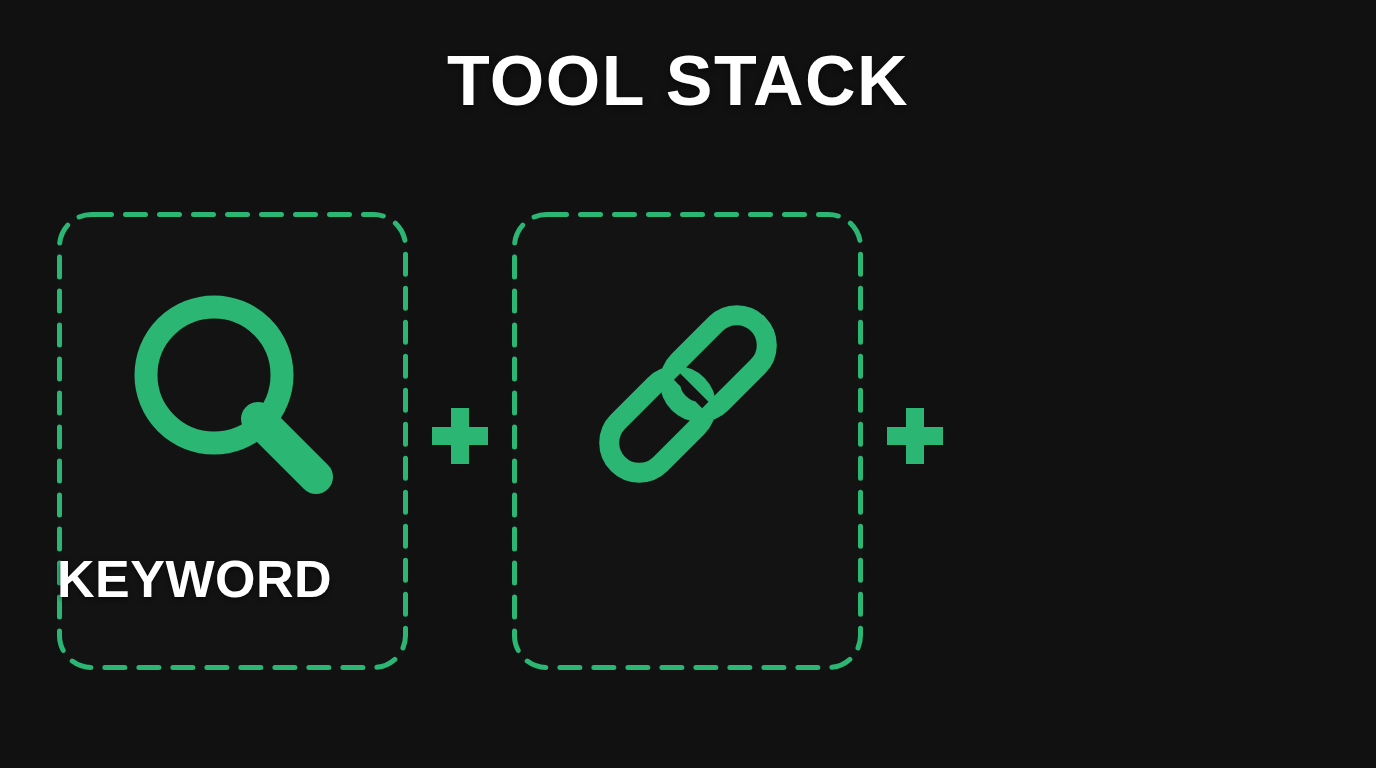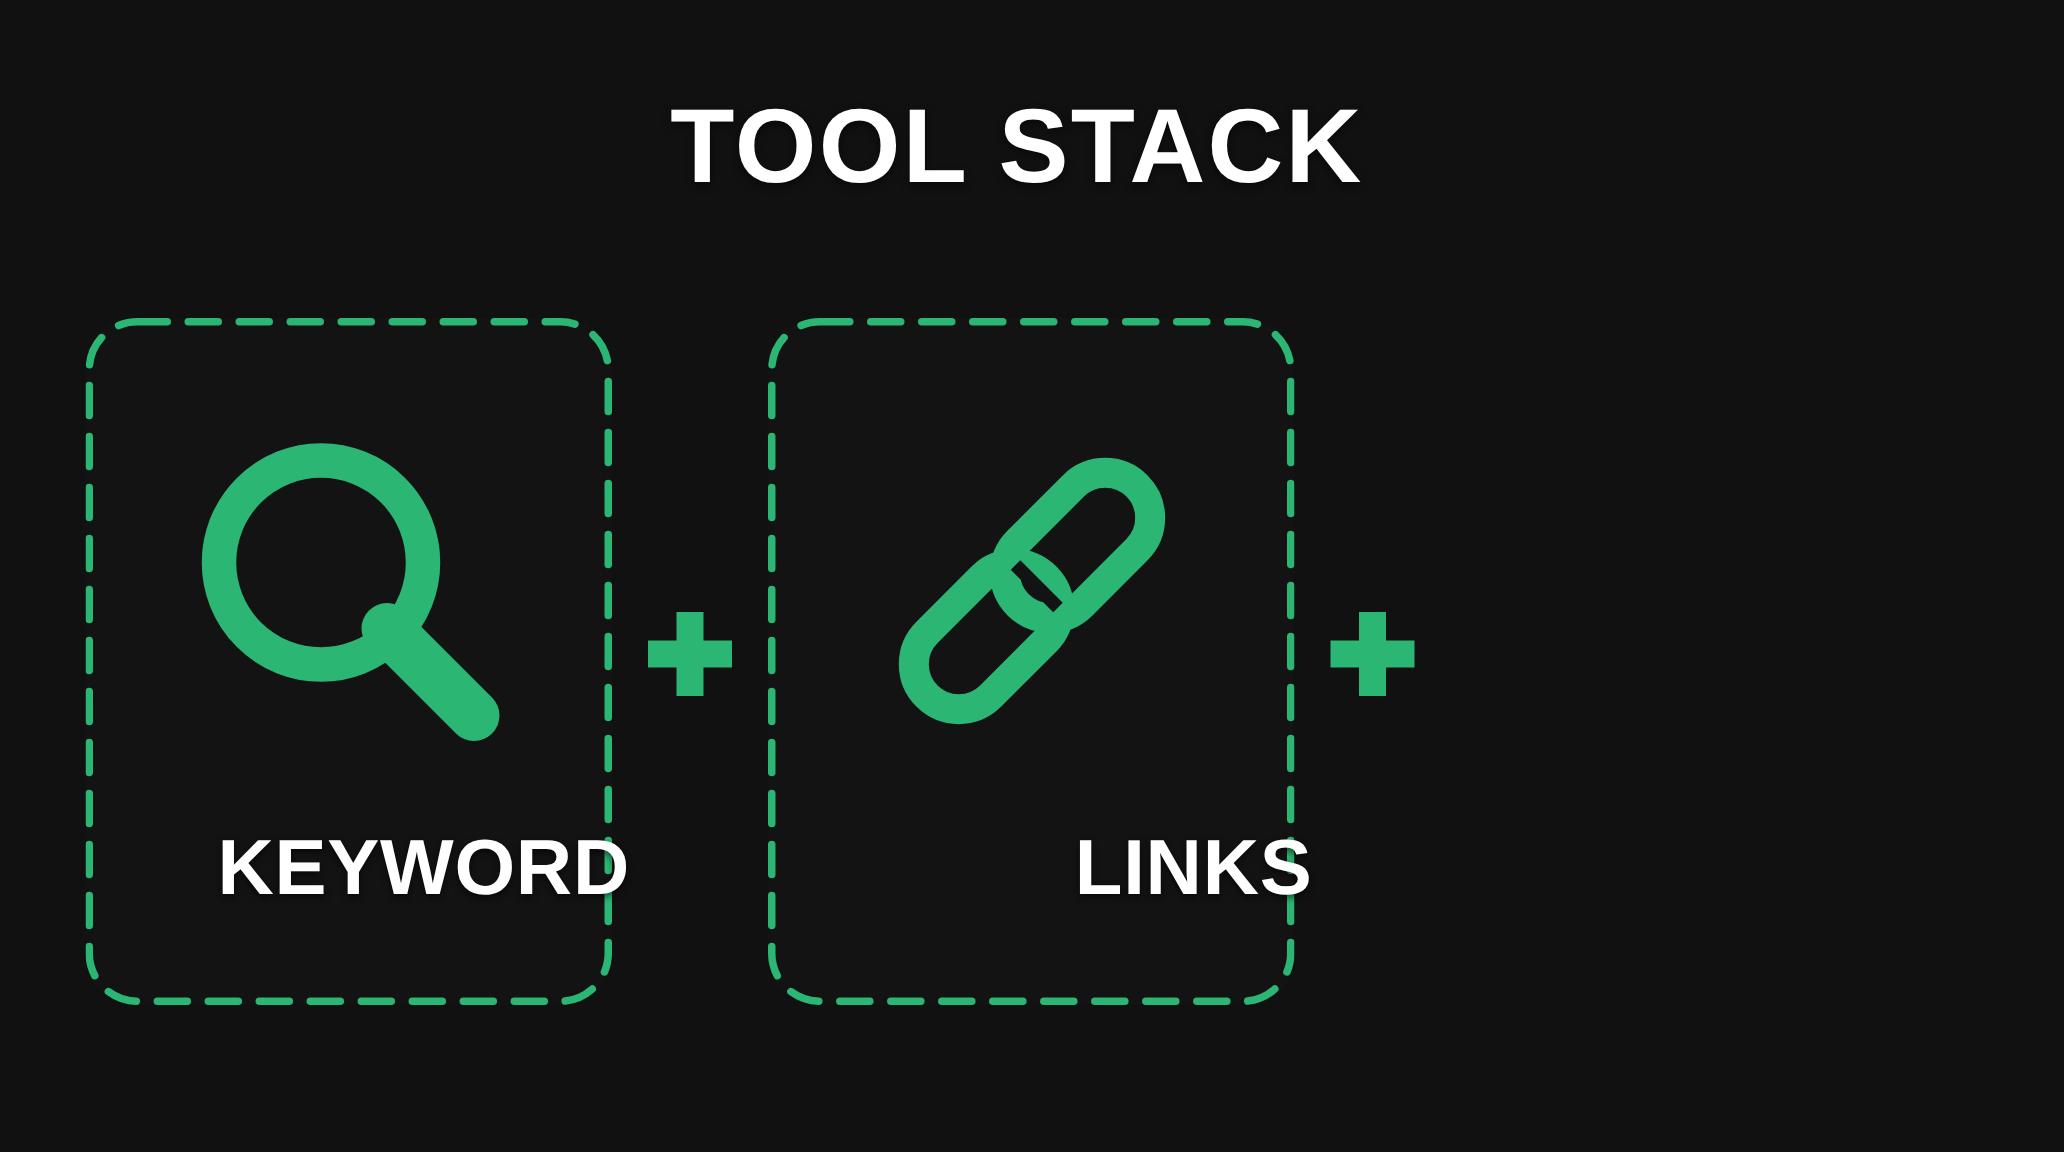--- a/index.html
+++ b/index.html
@@ -19,21 +19,21 @@
     width: 1376px;
     height: 768px;
     background: #111111;
     overflow: hidden;
   }
 
   
   #page-title {
     position: absolute;
     left: 0;
-    top: 58px;
+    top: 42px;
     width: 1356px;
     text-align: center;
     color: #ffffff;
     font-size: 70px;
     line-height: 78px;
     font-weight: 700;
     letter-spacing: 1.5px;
     font-family: "Liberation Sans", "DejaVu Sans", sans-serif;
     text-shadow: 0 2px 6px rgba(0,0,0,0.55);
     white-space: nowrap;
@@ -77,24 +77,24 @@
     top: 62px;
     width: 351px;
     height: 240px;
     display: flex;
     align-items: center;
     justify-content: center;
   }
 
   .card-label {
     position: absolute;
-    left: 12px;
+    left: 0;
     top: 338px;
     width: 351px;
-    text-align: right;
+    text-align: left;
     color: #ffffff;
     font-size: 52px;
     line-height: 58px;
     font-weight: 700;
     letter-spacing: 0.5px;
     text-shadow: 0 2px 5px rgba(0,0,0,0.6);
     white-space: nowrap;
   }
 
   
@@ -146,21 +146,20 @@
 
             <rect x="85" y="16" width="60" height="112" rx="30" ry="30" fill="none" stroke="#2bb673" stroke-width="20"></rect>
 
             <rect x="85" y="102" width="60" height="112" rx="30" ry="30" fill="none" stroke="#2bb673" stroke-width="20"></rect>
 
             <rect x="95" y="106" width="40" height="9" fill="#131313"></rect>
           </g>
         </svg>
       </div>
 
-      <div class="card-label">LINKS</div>
     </div>
 
 
   </div>
 
   <div class="plus plus-1">
     <svg width="60" height="60" viewBox="0 0 60 60">
       <polygon fill="#2bb673" points="21,2 39,2 39,21 58,21 58,39 39,39 39,58 21,58 21,39 2,39 2,21 21,21"></polygon>
     </svg>
   </div>

